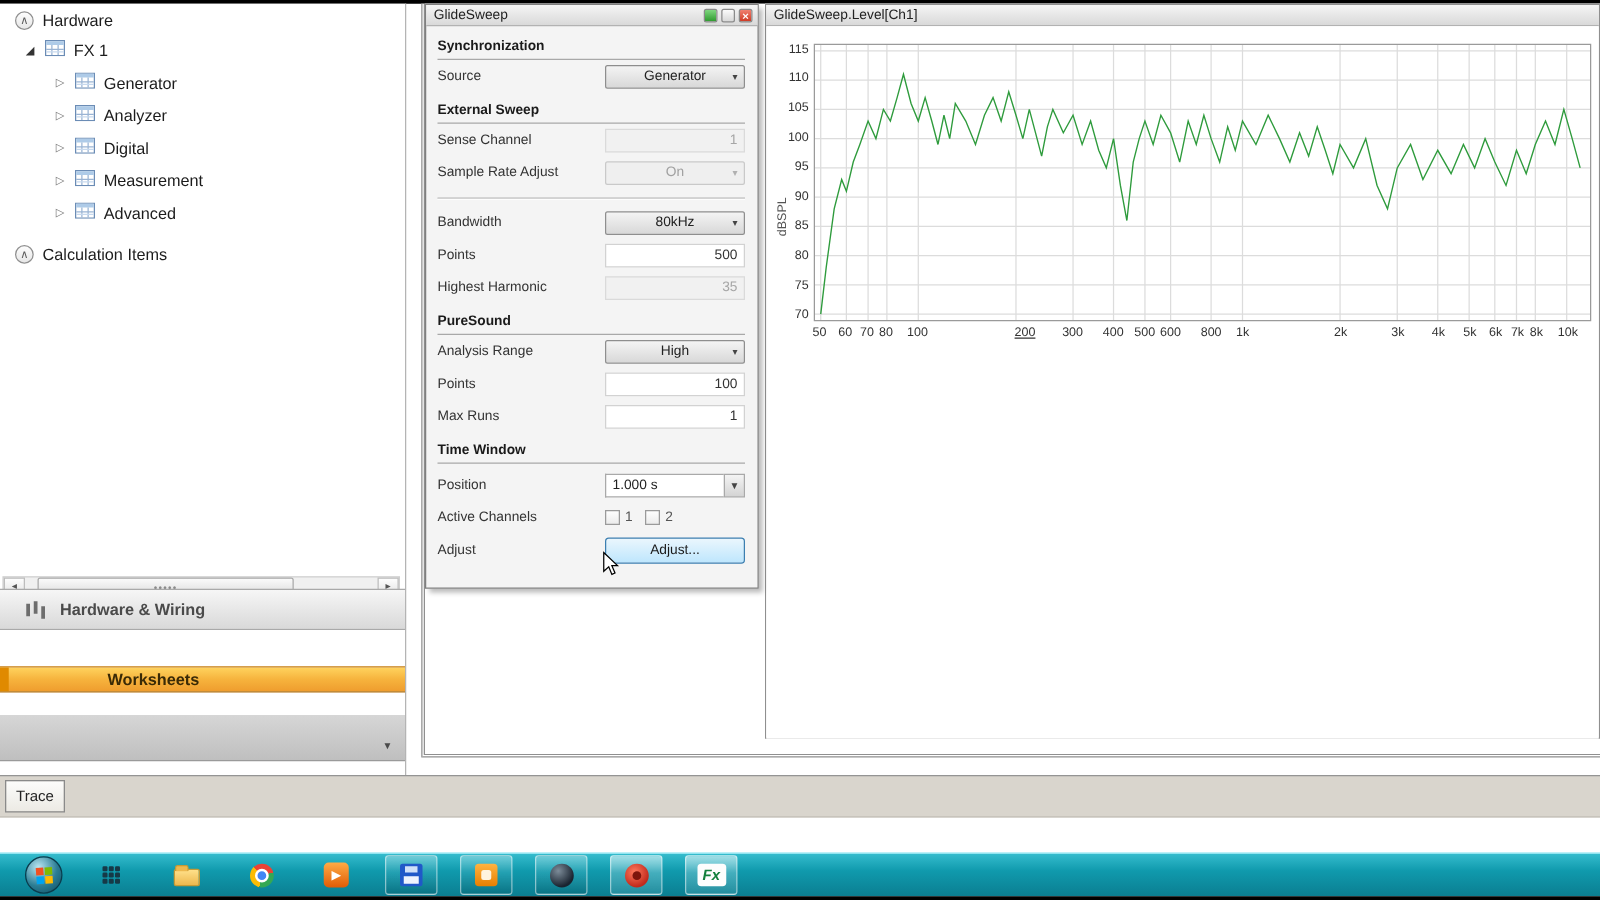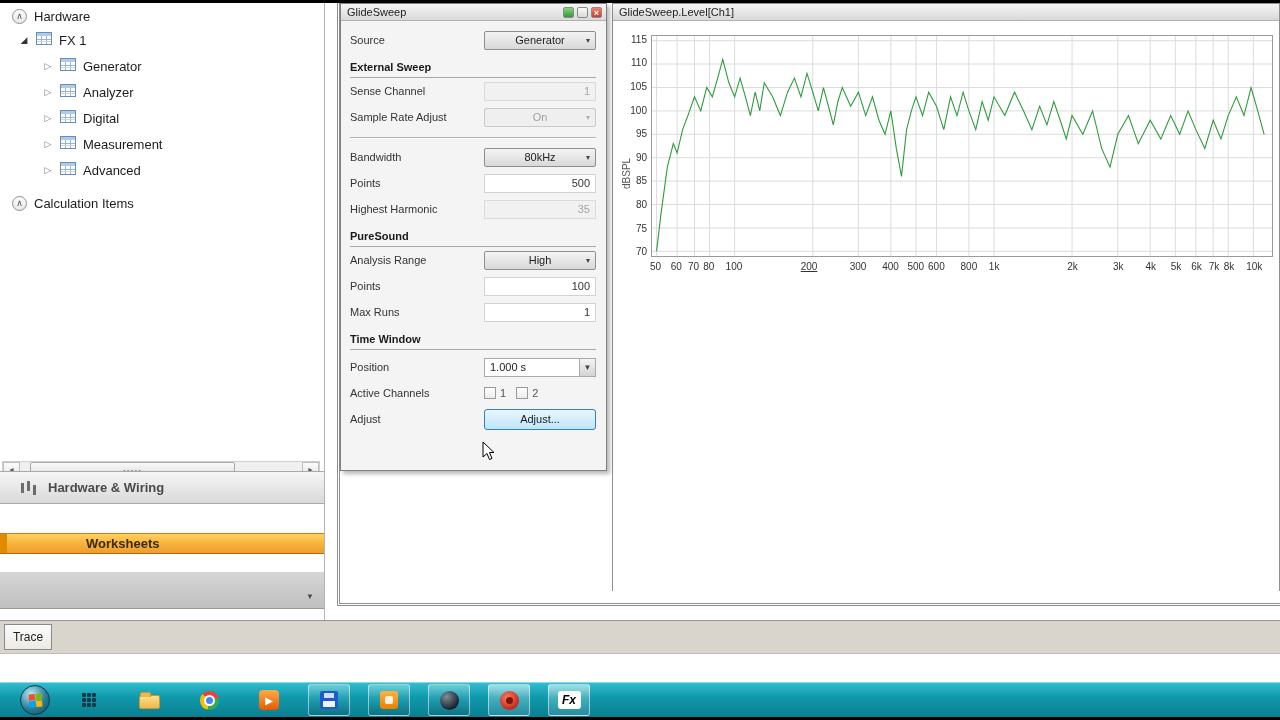--- a/index.html
+++ b/index.html
@@ -169,21 +169,21 @@
     background:#eef3fd; }
   .ic-orange { position:relative; width:18px; height:18px; border-radius:3px;
     background:linear-gradient(#ffb340,#e87f00); }
   .ic-orange:before { content:""; position:absolute; left:5px; top:5px; width:8px; height:8px;
     background:#fff3df; border-radius:2px; }
   .ic-sphere { width:19px; height:19px; border-radius:50%;
     background:radial-gradient(circle at 35% 30%, #7d8c99, #1a2430 70%); }
   .ic-gear { position:relative; width:19px; height:19px; border-radius:50%;
     background:radial-gradient(circle at 40% 35%, #ff7a5e, #c22a1c 70%); }
   .ic-gear:before { content:""; position:absolute; inset:6px; background:#7e150c; border-radius:50%; }
-  .ic-fx { width:23px; height:18px; background:#fdfdfd; border-radius:3px; color:#000000;
+  .ic-fx { width:23px; height:18px; background:#fdfdfd; border-radius:3px; color:#15803d;
     font-weight:bold; font-style:italic; font-size:12px; display:flex; align-items:center;
     justify-content:center; }
 
   
   #mouse-cursor { position:absolute; left:482px; top:441px; z-index:50; }
 </style>
 </head>
 <body>
 
 <div id="stage">
@@ -369,21 +369,21 @@
             <line class="grid" x1="0" y1="4.7" x2="622" y2="4.7"></line>
             <path d="M4.6,217.3 L9.0,179.5 L15.4,132.3 L21.4,108.6 L25.2,118.1 L30.7,94.5 L36.0,80.3 L42.6,61.4 L48.9,75.6 L54.9,52.0 L60.5,61.4 L65.9,42.5 L71.0,23.6 L77.1,47.2 L82.9,61.4 L88.4,42.5 L93.7,61.4 L98.7,80.3 L103.5,56.7 L108.1,75.6 L112.6,47.2 L121.0,61.4 L128.8,80.3 L136.0,56.7 L142.9,42.5 L149.4,61.4 L155.5,37.8 L161.3,56.7 L166.8,75.6 L172.0,52.0 L177.0,70.9 L181.9,89.7 L186.5,66.1 L190.9,52.0 L199.3,70.9 L207.1,56.7 L214.4,80.3 L221.2,61.4 L227.7,85.0 L233.8,99.2 L239.6,75.6 L245.1,113.4 L250.3,141.7 L255.4,94.5 L260.2,75.6 L264.8,61.4 L271.4,80.3 L277.6,56.7 L285.4,70.9 L292.7,94.5 L299.5,61.4 L306.0,80.3 L312.1,56.7 L317.9,75.6 L324.8,94.5 L331.2,66.1 L337.3,85.0 L343.1,61.4 L353.9,80.3 L363.7,56.7 L372.8,75.6 L381.1,94.5 L388.9,70.9 L396.2,89.7 L403.1,66.1 L409.5,85.0 L415.6,103.9 L421.4,80.3 L432.2,99.2 L442.0,75.6 L451.1,113.4 L459.5,132.3 L467.3,99.2 L478.0,80.3 L487.9,108.6 L499.8,85.0 L510.5,103.9 L520.4,80.3 L529.4,99.2 L537.8,75.6 L545.6,94.5 L554.6,113.4 L563.0,85.0 L570.8,103.9 L578.1,80.3 L586.3,61.4 L593.9,80.3 L601.0,52.0 L607.7,75.6 L614.1,99.2 " fill="none" stroke="#2e9b3c" stroke-width="1.1"></path>
           </svg>
       </div>
       <div id="x-labels">
           <div class="xtick" style="left: 42.6127px;">50</div>
           <div class="xtick" style="left: 63.2142px;">60</div>
           <div class="xtick" style="left: 80.6325px;">70</div>
           <div class="xtick" style="left: 95.7209px;">80</div>
           <div class="xtick" style="left: 120.935px;">100</div>
-          <div class="xtick" style="left: 196px; text-decoration: underline;">200</div>
+          <div class="xtick" style="left: 207px; text-decoration: underline;">200</div>
           <div class="xtick" style="left: 245.073px;">300</div>
           <div class="xtick" style="left: 277.58px;">400</div>
           <div class="xtick" style="left: 302.794px;">500</div>
           <div class="xtick" style="left: 323.395px;">600</div>
           <div class="xtick" style="left: 355.902px;">800</div>
           <div class="xtick" style="left: 381.116px;">1k</div>
           <div class="xtick" style="left: 459.439px;">2k</div>
           <div class="xtick" style="left: 505.254px;">3k</div>
           <div class="xtick" style="left: 537.761px;">4k</div>
           <div class="xtick" style="left: 562.975px;">5k</div>
@@ -399,20 +399,21 @@
     <div class="win-titlebar">
       <span class="win-title">GlideSweep</span>
       <span class="tb-btns">
         <span class="tb-btn green"></span>
         <span class="tb-btn grayb"></span>
         <span class="tb-btn red">×</span>
       </span>
     </div>
     <div id="settings-body">
 
+      <div class="section-h" style="margin-top:4px;">Synchronization</div>
       <div class="frow">
         <span class="lbl">Source</span>
         <span class="ctl dd">
           <span>Generator</span>
           <span class="dd-arrow">▾</span>
         </span>
       </div>
 
       <div class="section-h">External Sweep</div>
       <div class="frow">

